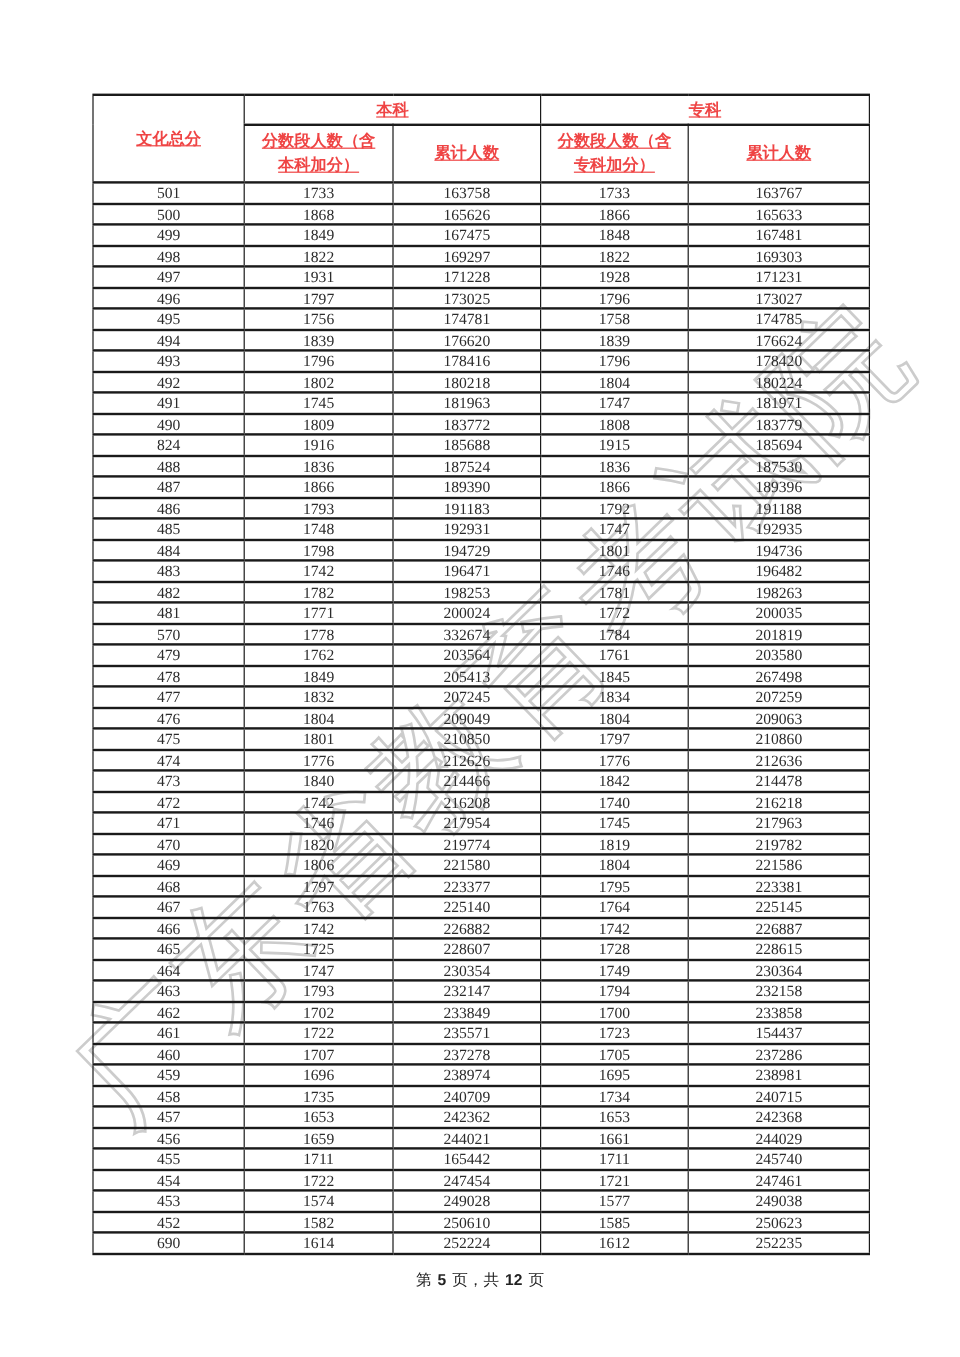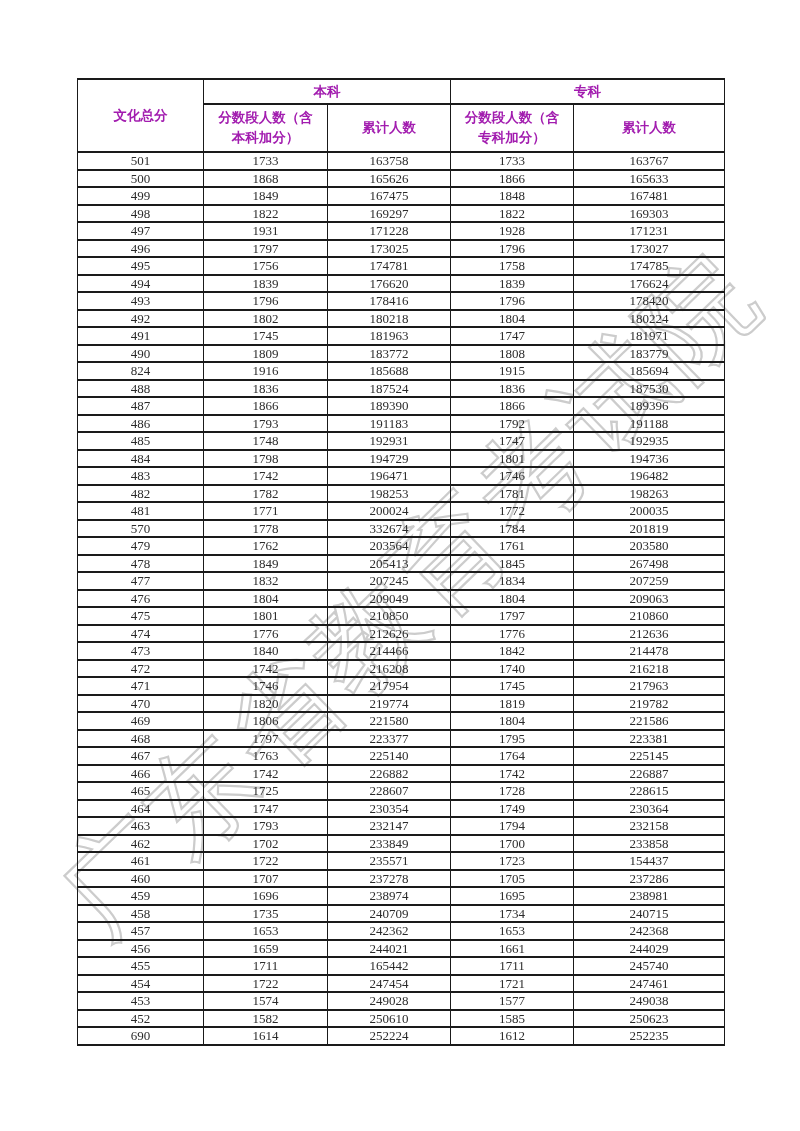--- a/index.html
+++ b/index.html
@@ -24,21 +24,21 @@
     background:transparent;
   }
   .score-table th, .score-table td {
     border-left:1px solid #1a1a1a; border-right:1px solid #1a1a1a;
     border-top:2px solid #1a1a1a; border-bottom:2px solid #1a1a1a;
     text-align:center; vertical-align:middle; padding:0;
     background:transparent;
   }
   .score-table thead th {
     font-family:"Liberation Sans", sans-serif;
-    font-weight:600; font-size:13.5px; color:#a21caf;
+    font-weight:600; font-size:13.5px; color:#ef4444;text-decoration:underline;
   }
   .group-row th { height:23px; }
   .sub-row th { height:46px; line-height:1.45; }
   .seg-header { white-space:pre-line; }
   .score-table tbody td {
     height:15.5px; font-size:13px; color:#2b2b2b; line-height:1;
   }
 
   .footer {
     position:absolute; left:0; top:1058px; width:800px;
@@ -435,14 +435,17 @@
         <tr>
           <td>690</td>
           <td>1614</td>
           <td>252224</td>
           <td>1612</td>
           <td>252235</td>
         </tr>
       </tbody>
   </table>
 
+  <div class="footer">
+    <span class="zh">第</span><span class="num">5</span><span class="zh">页，共</span><span class="num">12</span><span class="zh">页</span>
+  </div>
 
 </div>
 
 </body></html>

